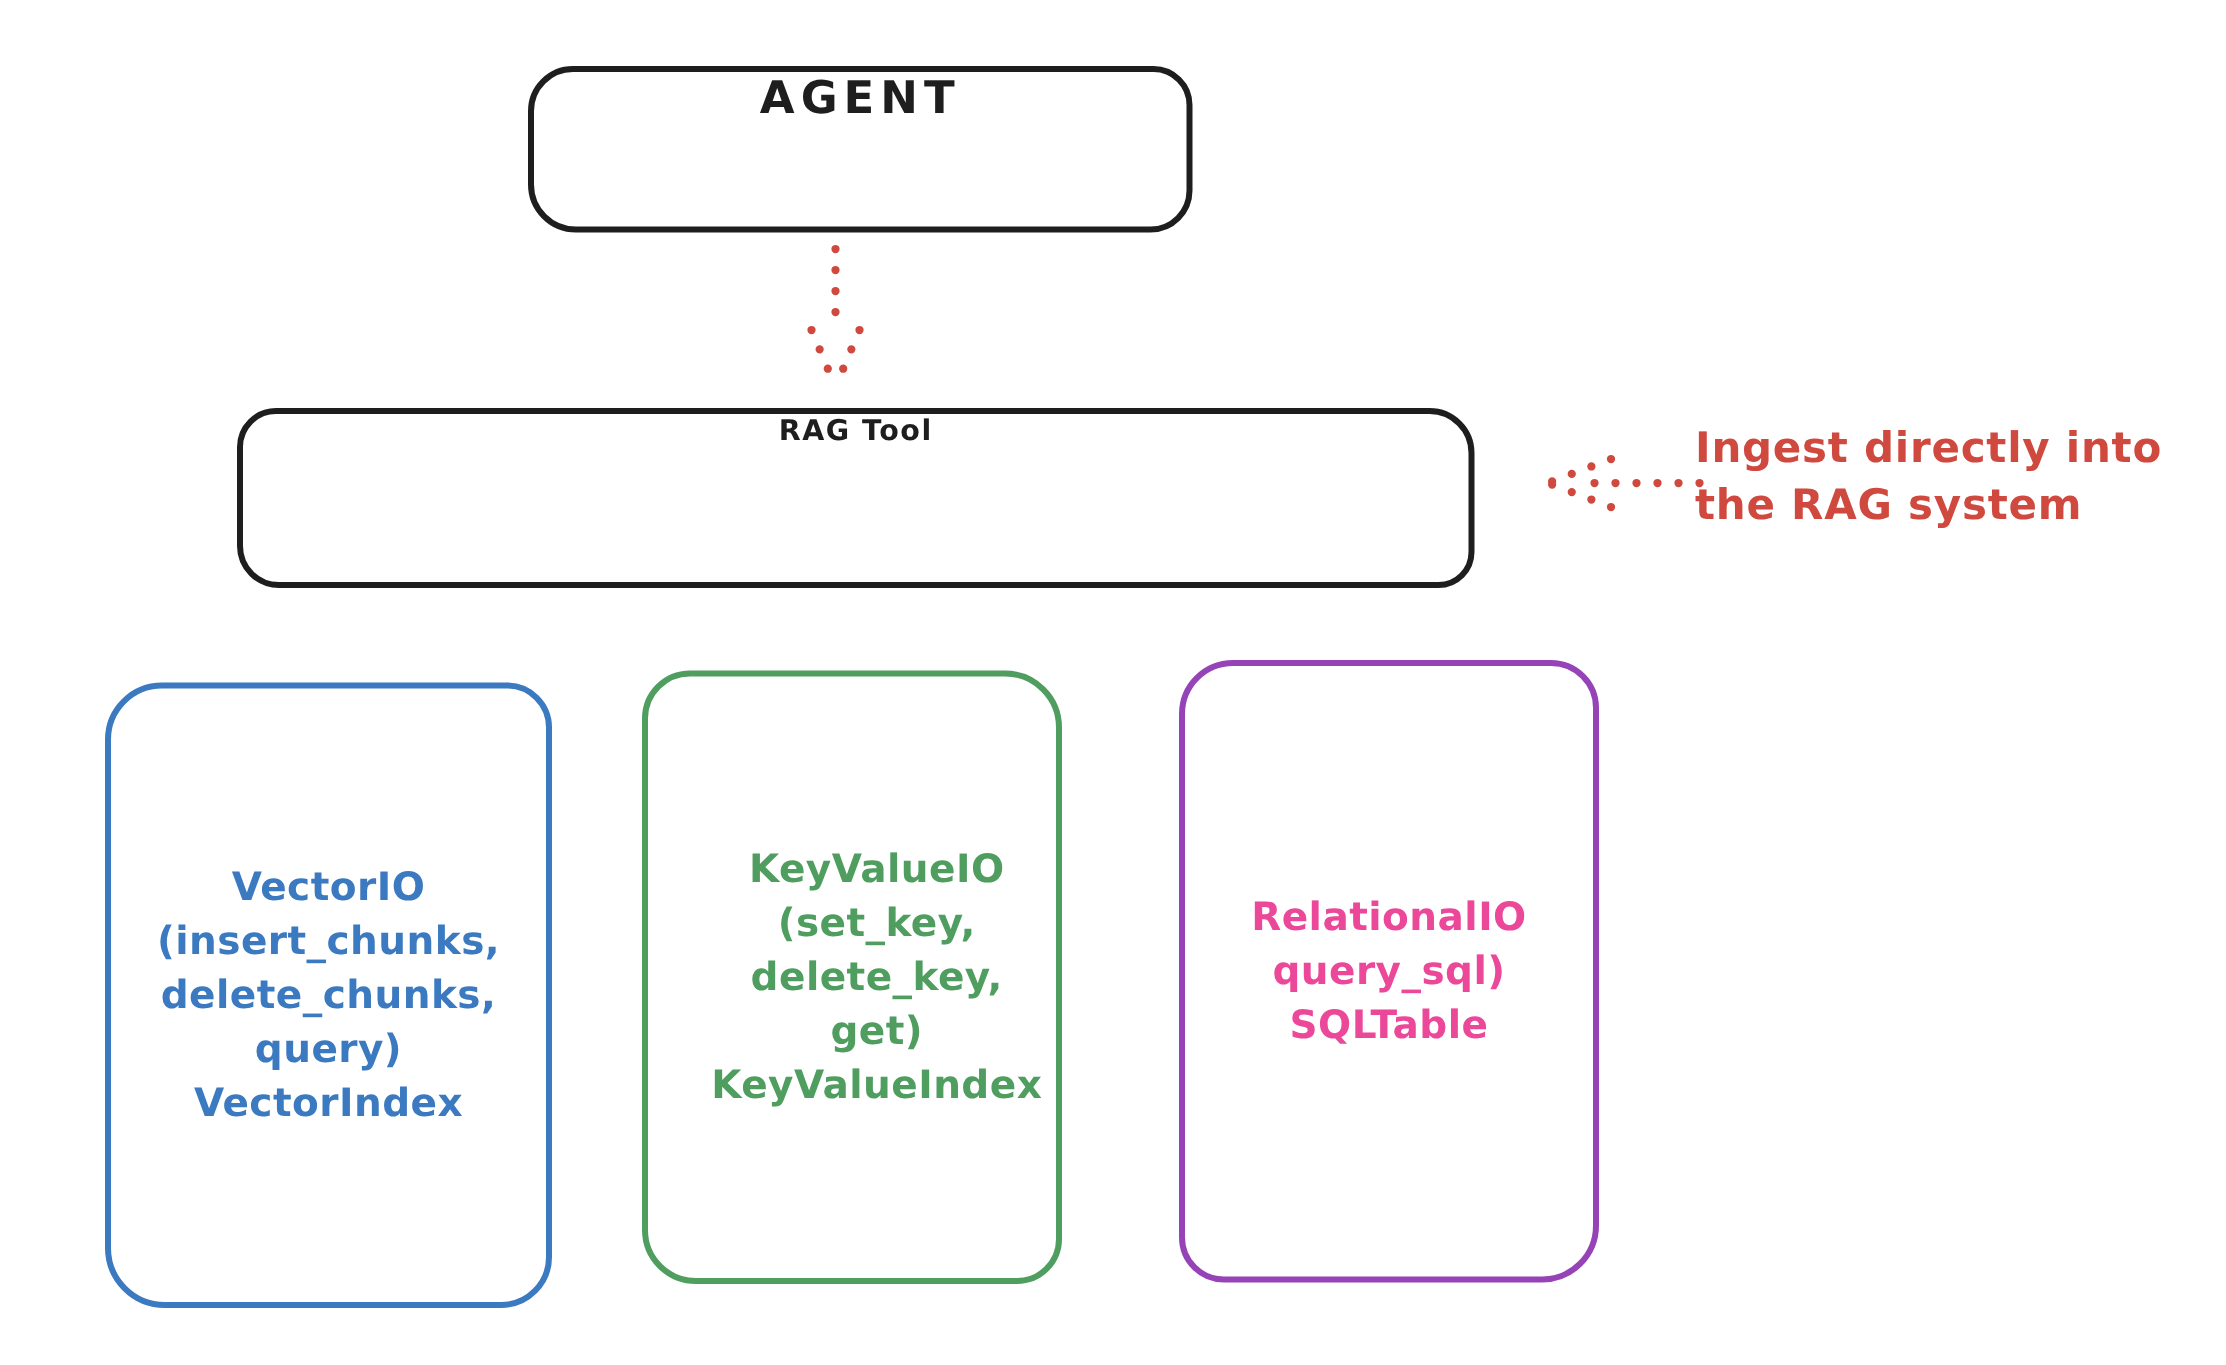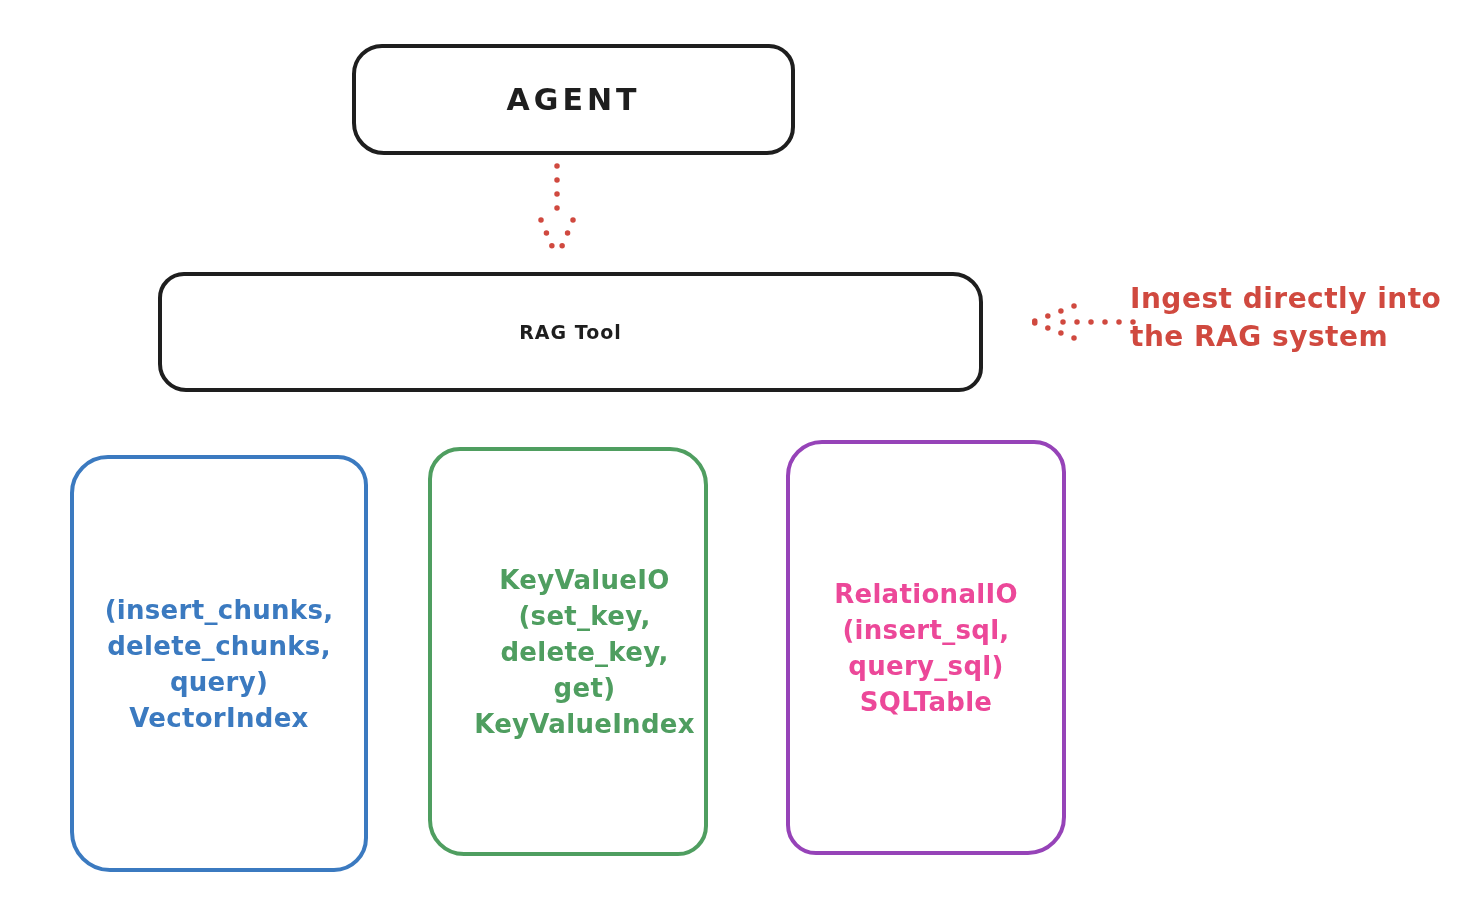--- a/index.html
+++ b/index.html
@@ -21,21 +21,20 @@
     background: var(--bg);
     overflow: hidden;
   }
 
   
   .node {
     position: absolute;
     border: 4px solid var(--stroke);
     background: transparent;
     display: flex;
-    align-items: center;
     justify-content: center;
     color: var(--stroke);
     font-weight: 700;
   }
 
   .node-agent {
     left: 352px; top: 44px;
     width: 443px; height: 111px;
     border-radius: 30px 26px 28px 32px;
     font-size: 30px;
@@ -127,38 +126,38 @@
     <path d="M56,38 L14,22"></path>
   </svg>
 
   <div class="annotation">
     <div>Ingest directly into</div>
     <div>the RAG system</div>
   </div>
 
   <div class="card card-vector" style="border-color: rgb(59, 122, 192); color: rgb(59, 122, 192);">
     <div>
+      <div>VectorIO</div>
       <div>(insert_chunks,</div>
       <div>delete_chunks,</div>
       <div>query)</div>
     </div>
     <div class="card-index">VectorIndex</div>
   </div>
 
   <div class="card card-keyvalue" style="border-color: rgb(79, 158, 96); color: rgb(79, 158, 96); padding-left: 33px;">
     <div>
       <div>KeyValueIO</div>
       <div>(set_key,</div>
       <div>delete_key, get)</div>
     </div>
     <div class="card-index">KeyValueIndex</div>
   </div>
 
   <div class="card card-relational" style="border-color: rgb(150, 67, 184); color: #ec4899;">
     <div>
       <div>RelationalIO</div>
-      <div>(insert_sql,</div>
       <div>query_sql)</div>
     </div>
     <div class="card-index">SQLTable</div>
   </div>
 
 </div>
 
 </body></html>

